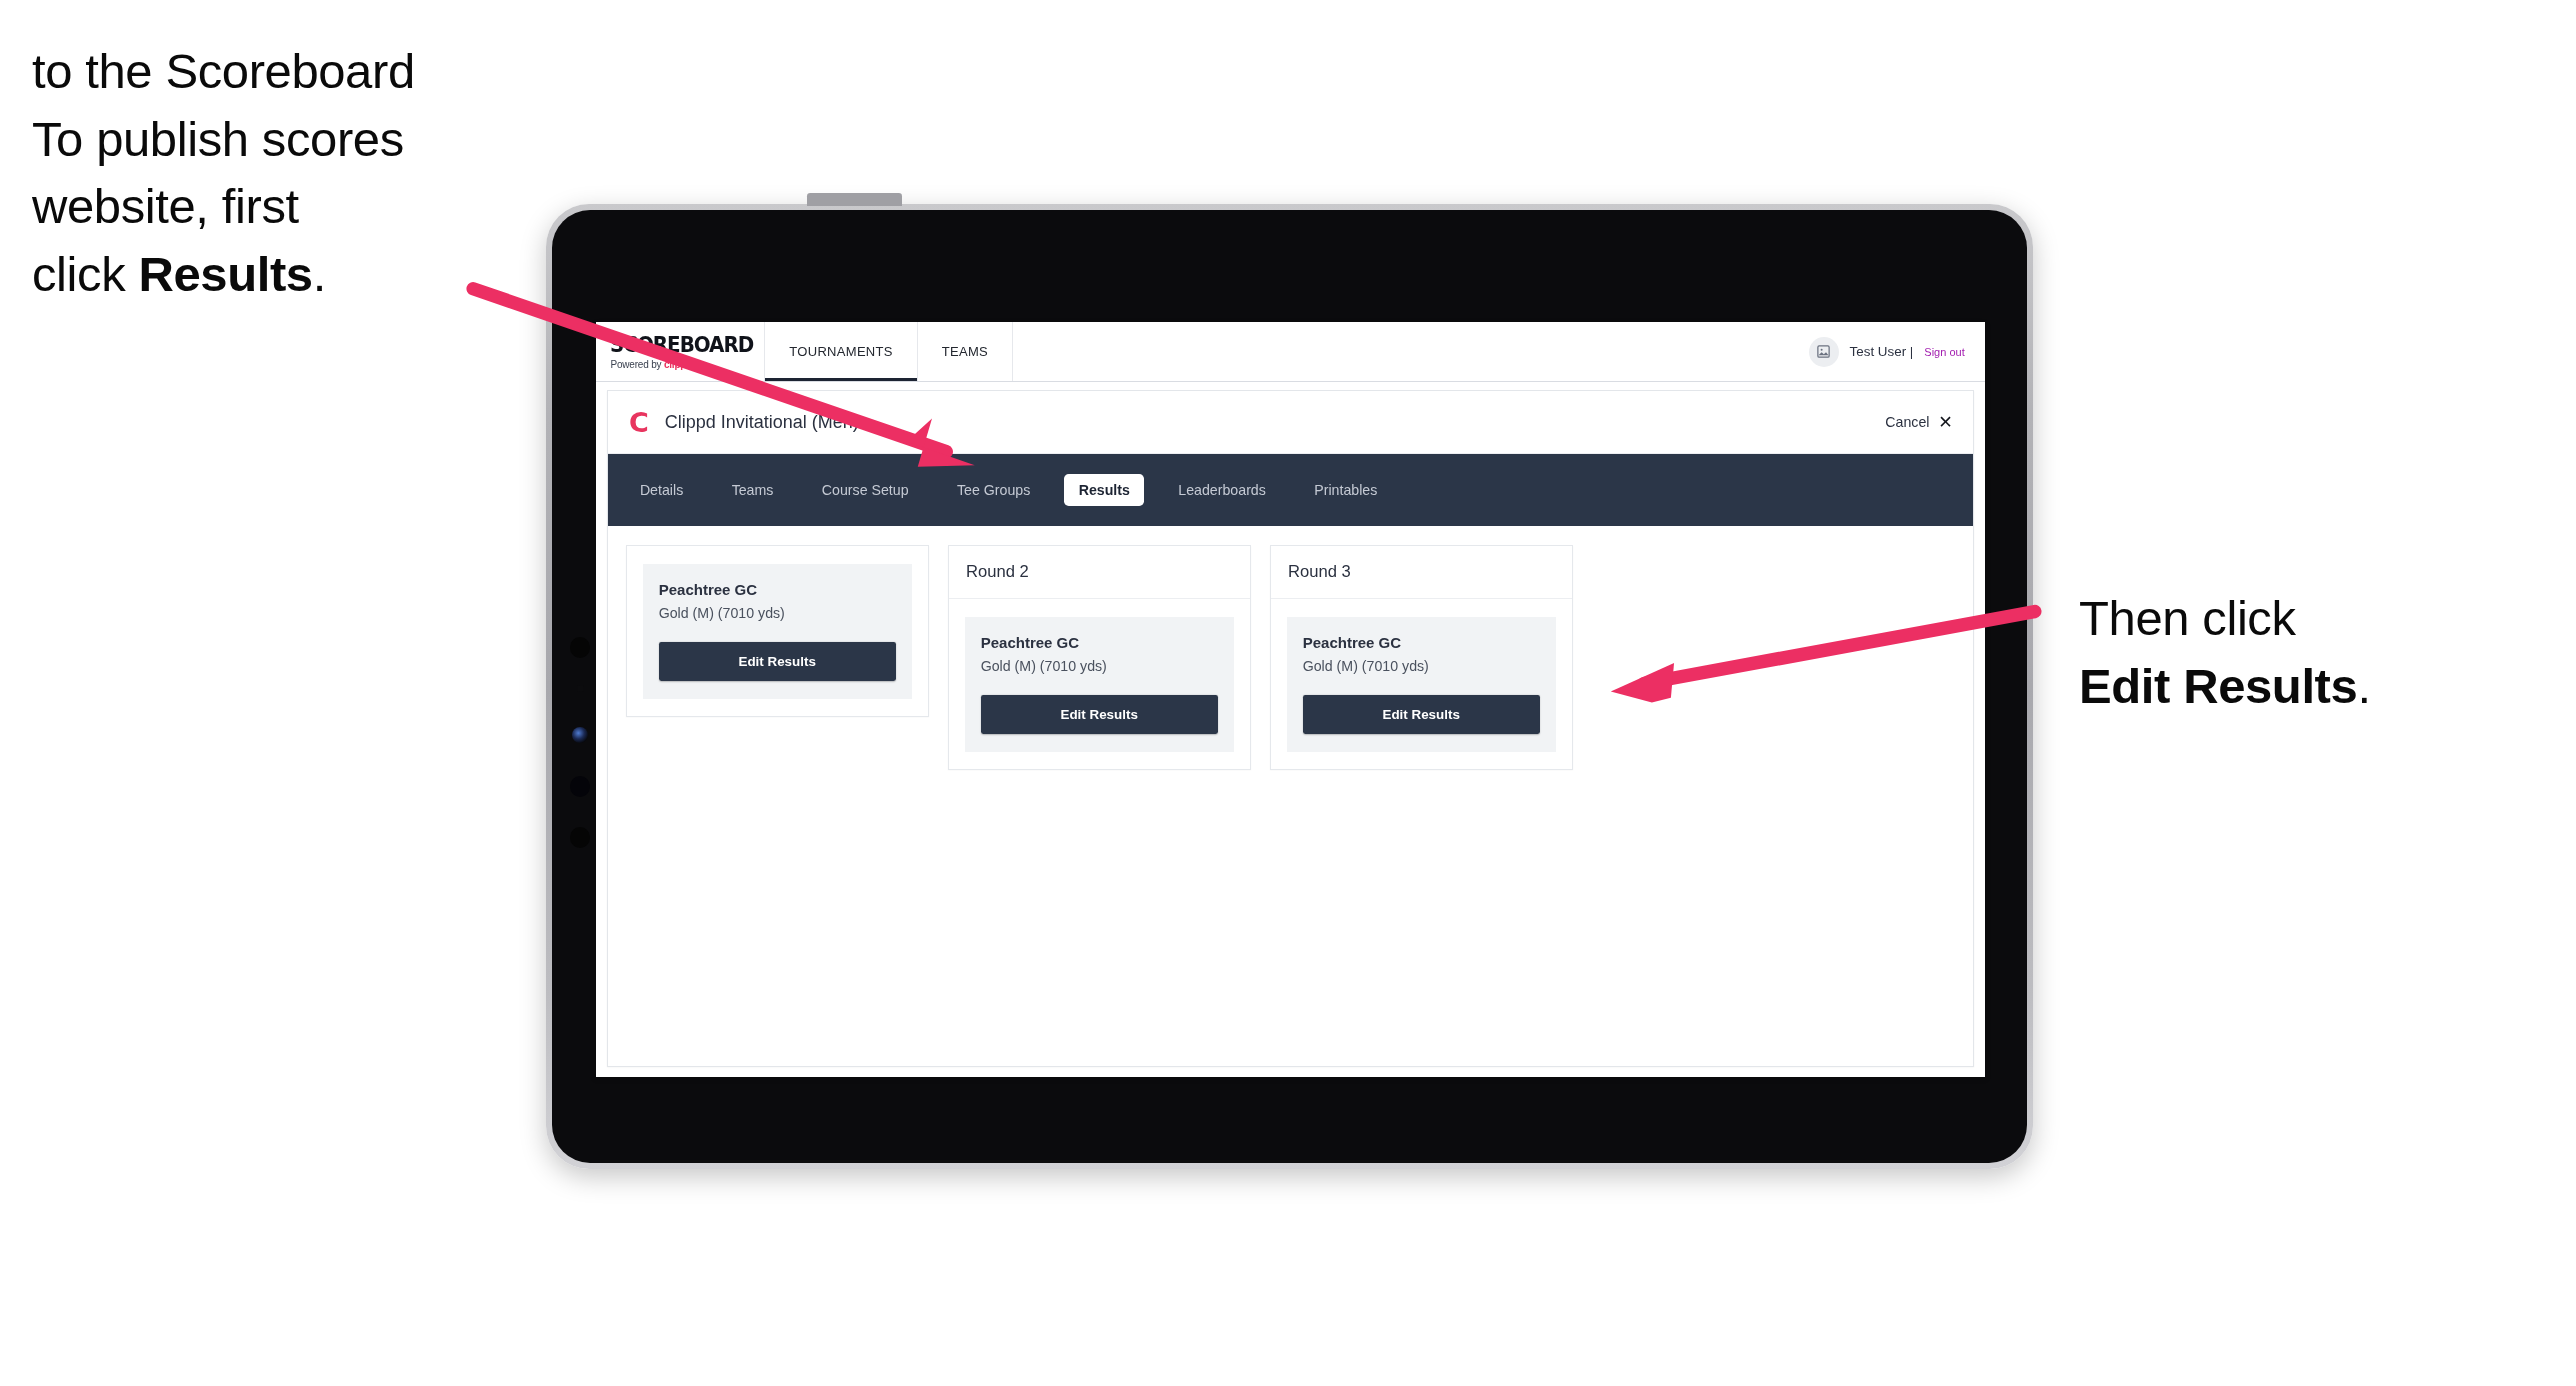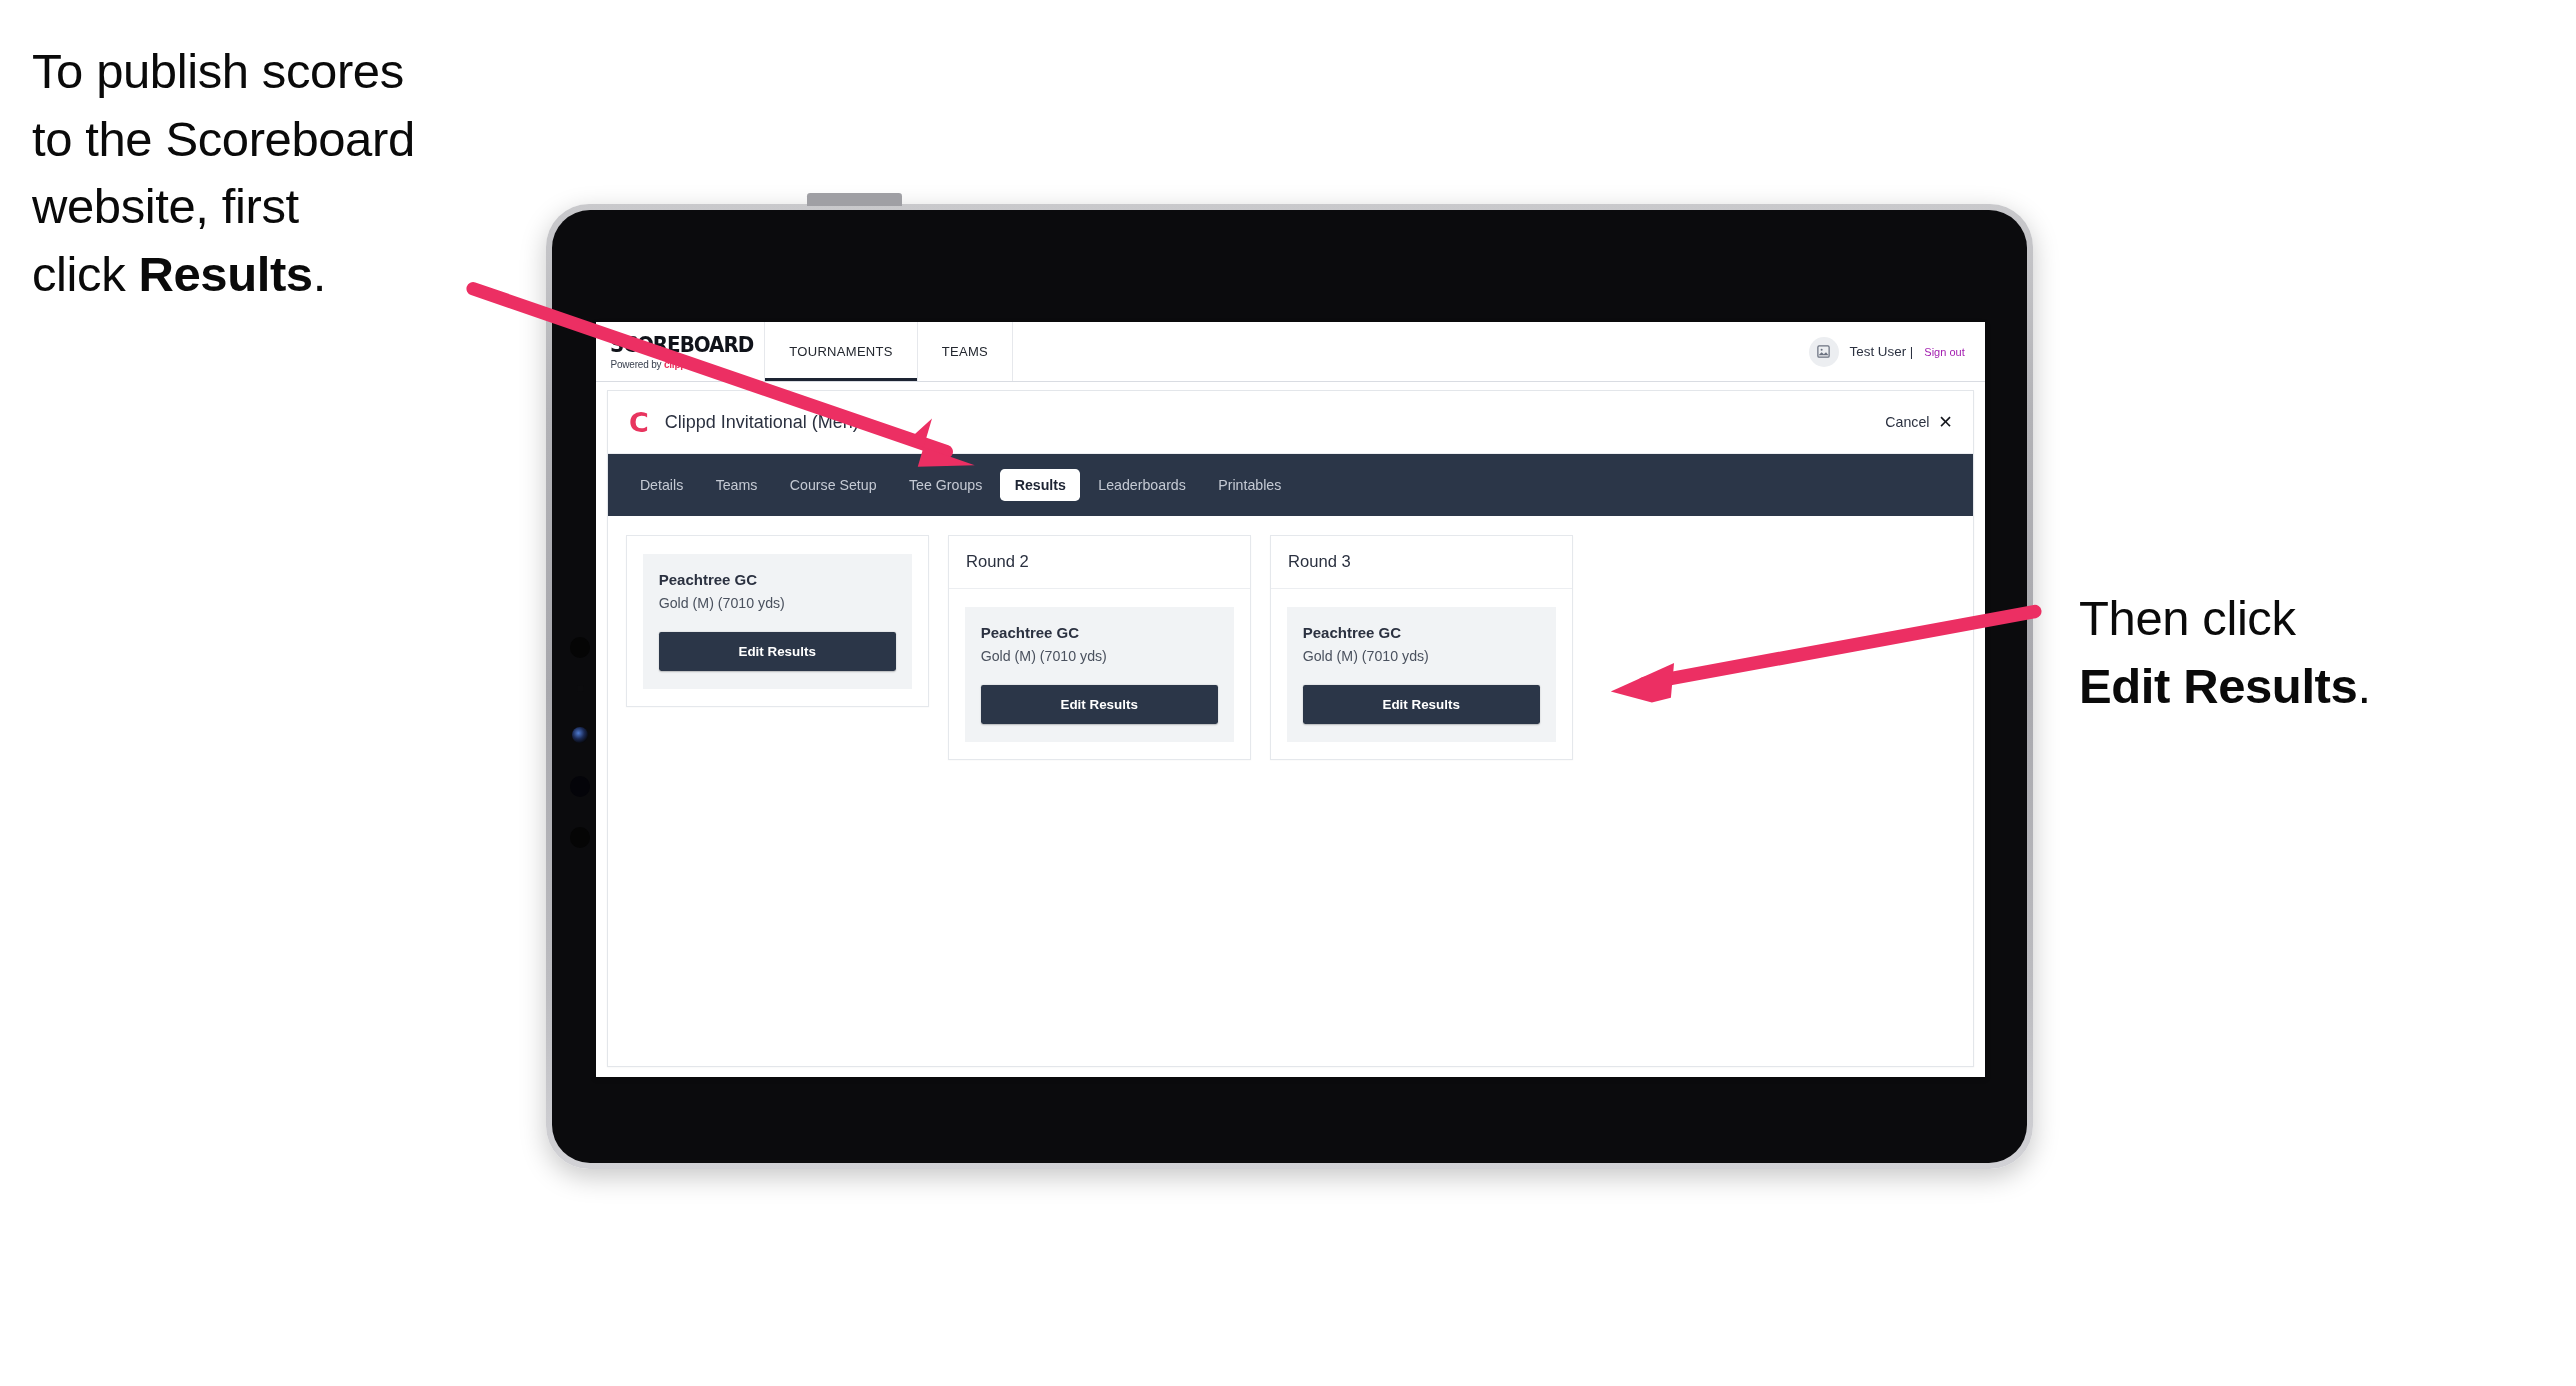--- a/index.html
+++ b/index.html
@@ -233,26 +233,26 @@
   }
   #cancel-x {
     font-size: 17.4px;
     line-height: 1;
     color: #13161c;
     font-weight: 500;
   }
 
   
   #section-tabs {
-    height: 62px;
+    height: 72px;
     background: #2b3648;
     display: flex;
     align-items: center;
     padding: 0 17.4px;
-    gap: 4px;
+    gap: 20px;
   }
   .sec-tab {
     font-size: 14.2px;
     color: #c5cad4;
     padding: 8px 14.2px;
     border-radius: 4.7px;
     cursor: pointer;
     white-space: nowrap;
   }
   .sec-tab.active {
@@ -312,22 +312,22 @@
     border-radius: 2.4px;
     cursor: pointer;
     box-shadow: 0 0.8px 1.6px rgba(0,0,0,0.25);
     font-family: "Liberation Sans", sans-serif;
   }
 </style>
 </head>
 <body>
 
 <div id="callout-left" class="callout">
+  <div>to the Scoreboard</div>
   <div>To publish scores</div>
-  <div>to the Scoreboard</div>
   <div>website, first</div>
   <div><span>click </span><b>Results</b><span>.</span></div>
 </div>
 
 <div id="callout-right" class="callout">
   <div>Then click</div>
   <div><b>Edit Results</b><span>.</span></div>
 </div>
 
 <div id="tablet">

